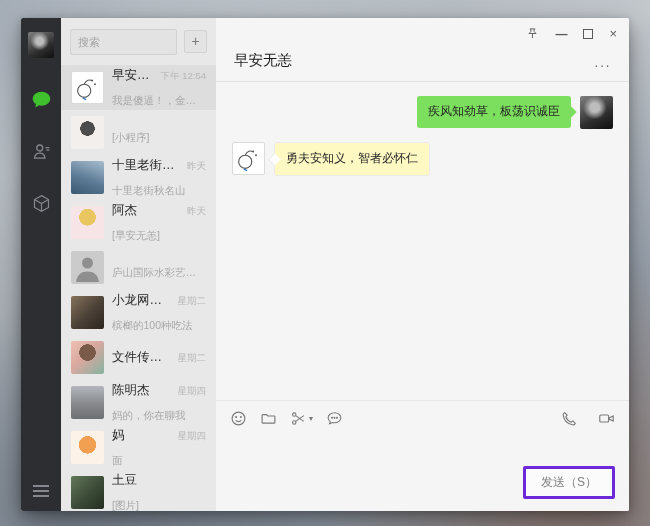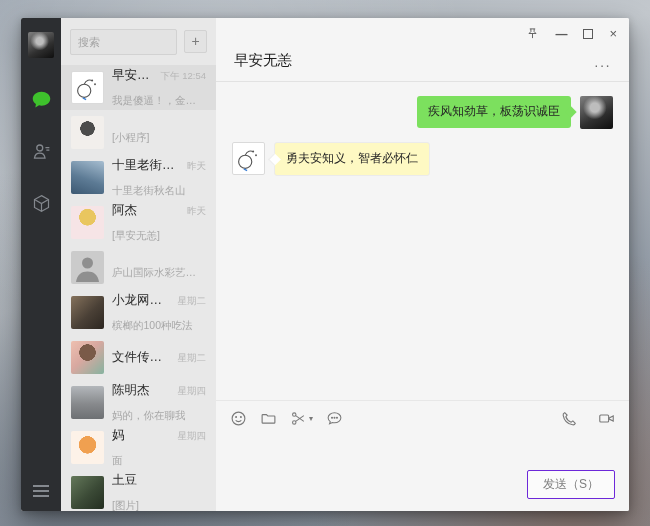--- a/index.html
+++ b/index.html
@@ -108,21 +108,21 @@
 
   .compose { height:111px; border-top:1px solid #e7e7e7; display:flex;
     flex-direction:column; flex-shrink:0; }
   .toolbar { height:34px; display:flex; align-items:center; padding:0 14px; gap:13px; }
   .tb { display:flex; align-items:center; cursor:pointer; }
   .tb svg { width:17px; height:17px; }
   .tb .caret { font-size:8px; color:#7a7a7a; margin-left:2px; }
   .tb-right { margin-left:auto; display:flex; gap:20px; }
   .input-area { flex:1; cursor:text; }
   .send-row { display:flex; justify-content:flex-end; padding:0 14px 12px; }
-  .send-btn { background:#fbfbfb; border:1px solid #6d28d9; border-radius:2px;
+  .send-btn { background:#fbfbfb; border:3px solid #6d28d9; border-radius:2px;
     color:#7e7e7e; font-size:12px; padding:5px 15px; cursor:pointer; font-family:inherit; }
 </style>
 </head>
 <body>
 
 <div class="desktop">
   <div class="window">
 
     <div class="sidebar">
       <div class="side-avatar av-self"></div>

